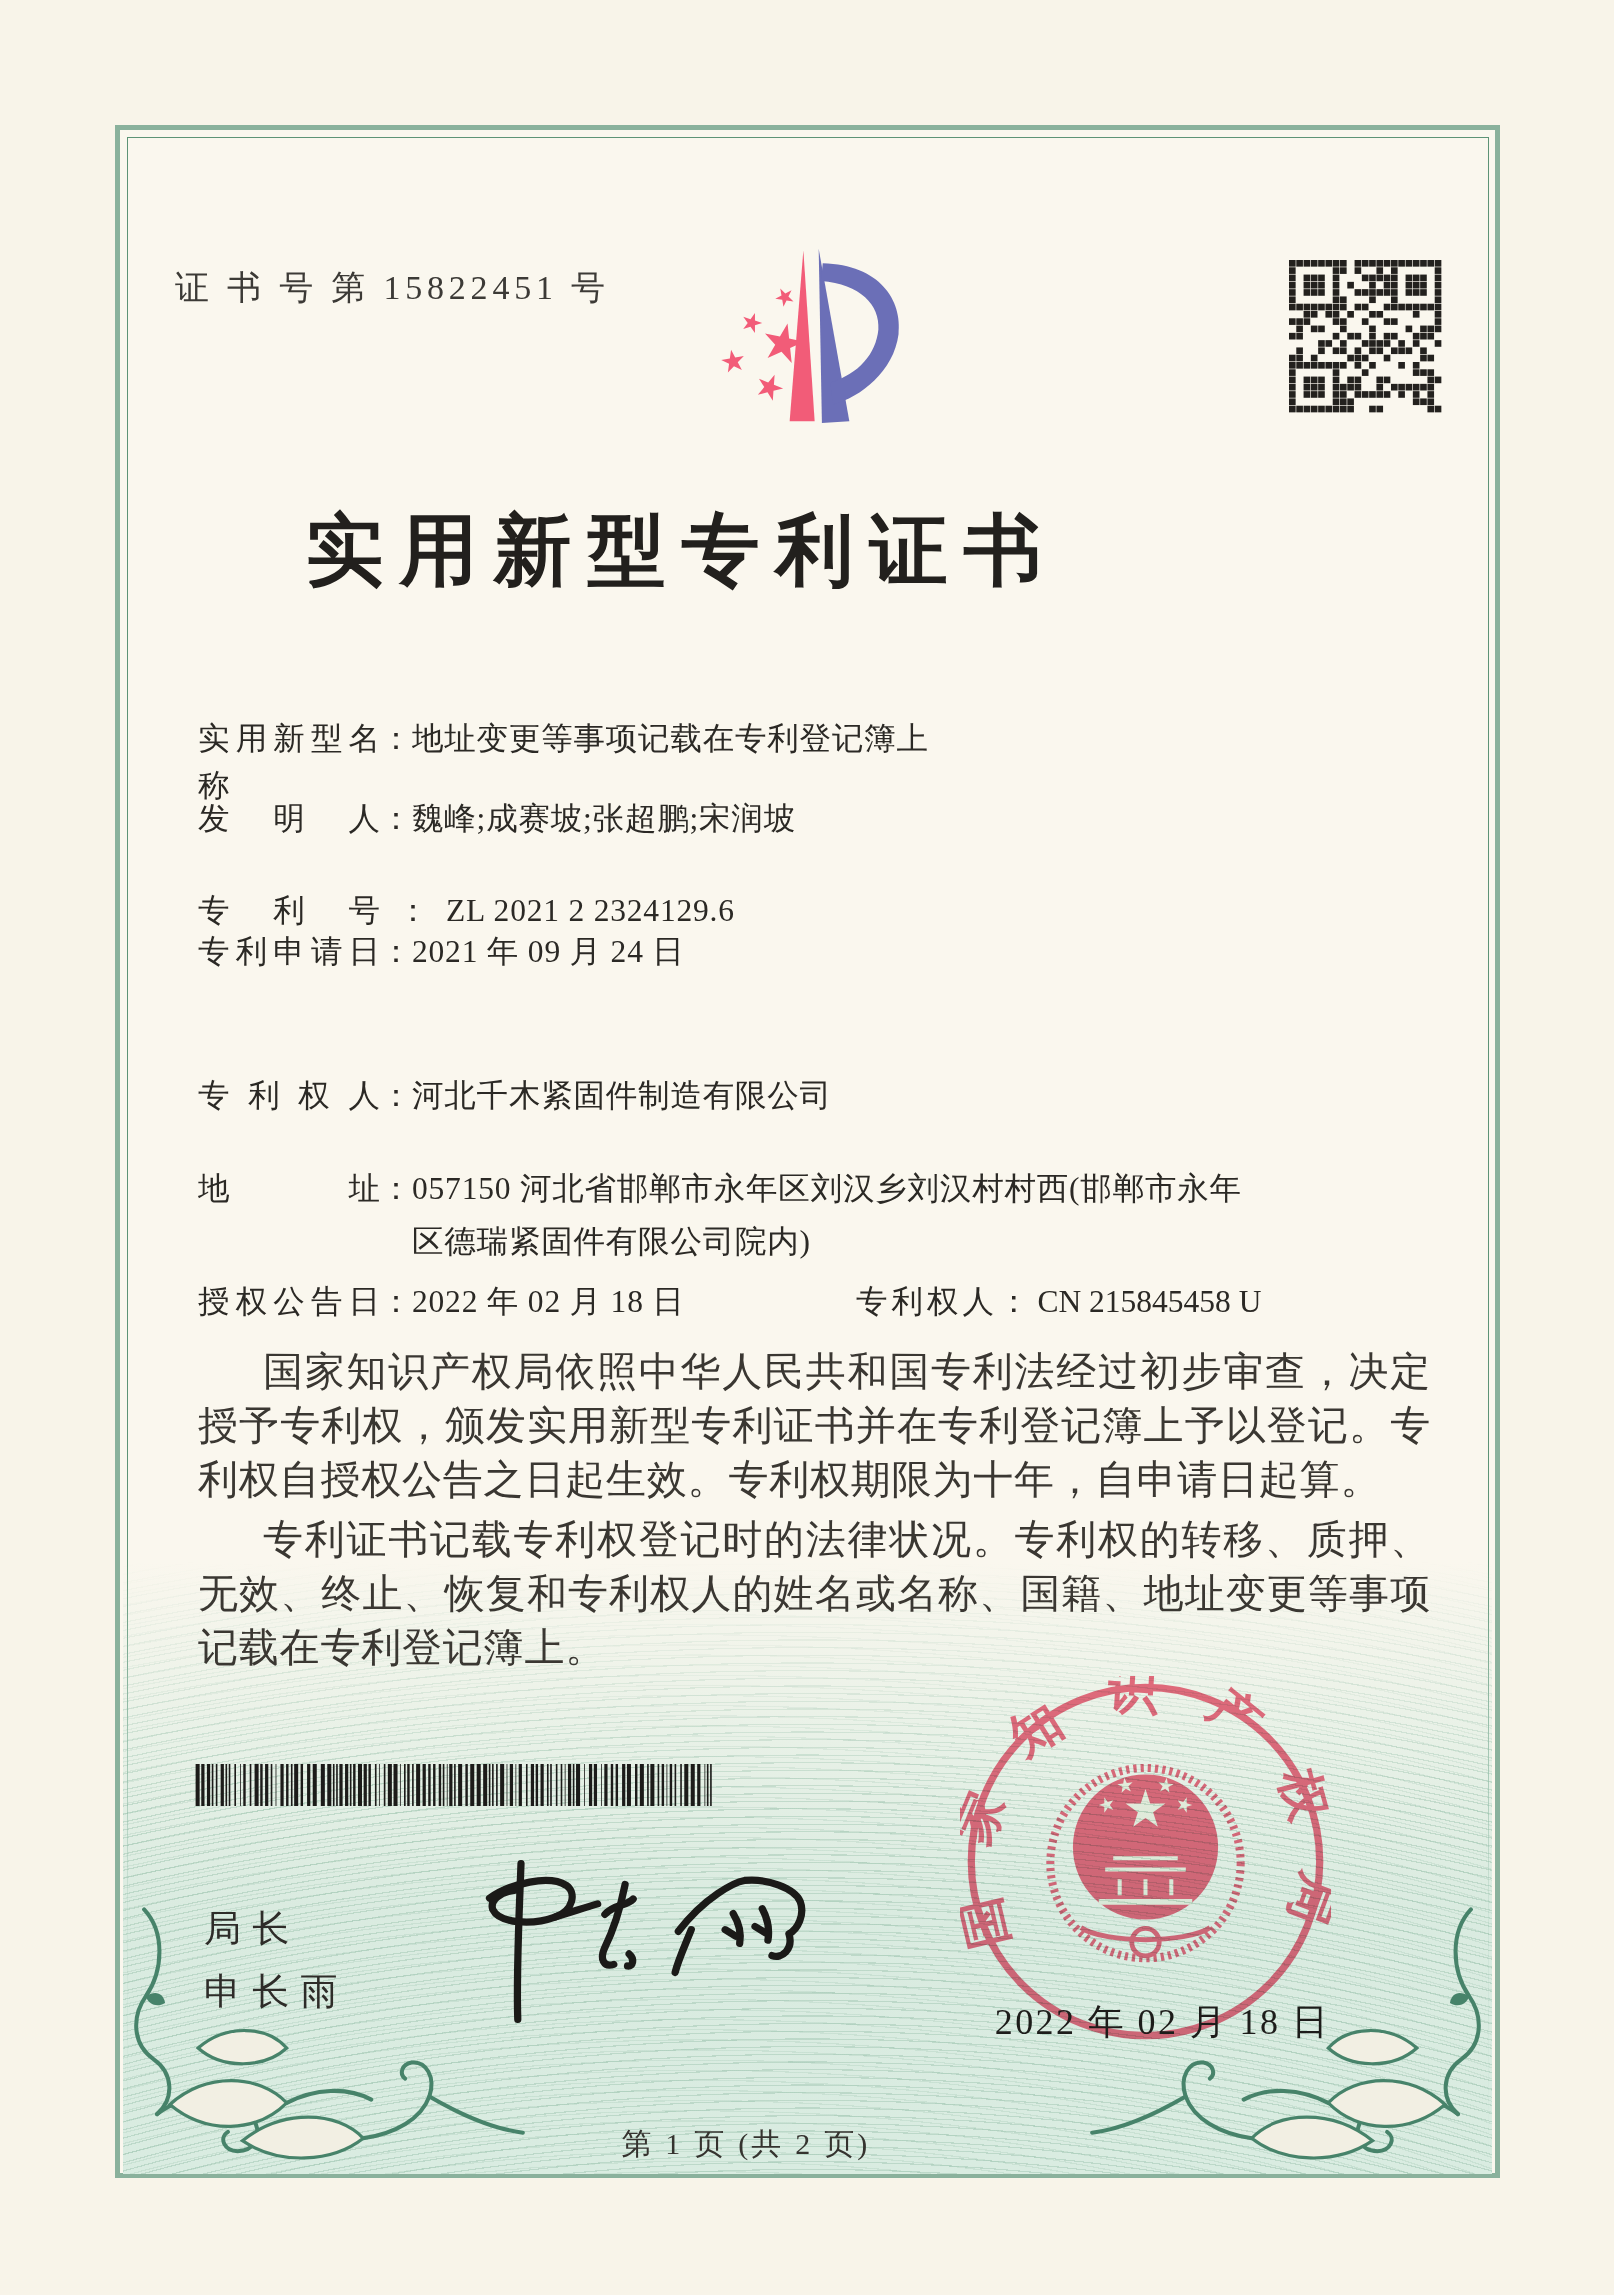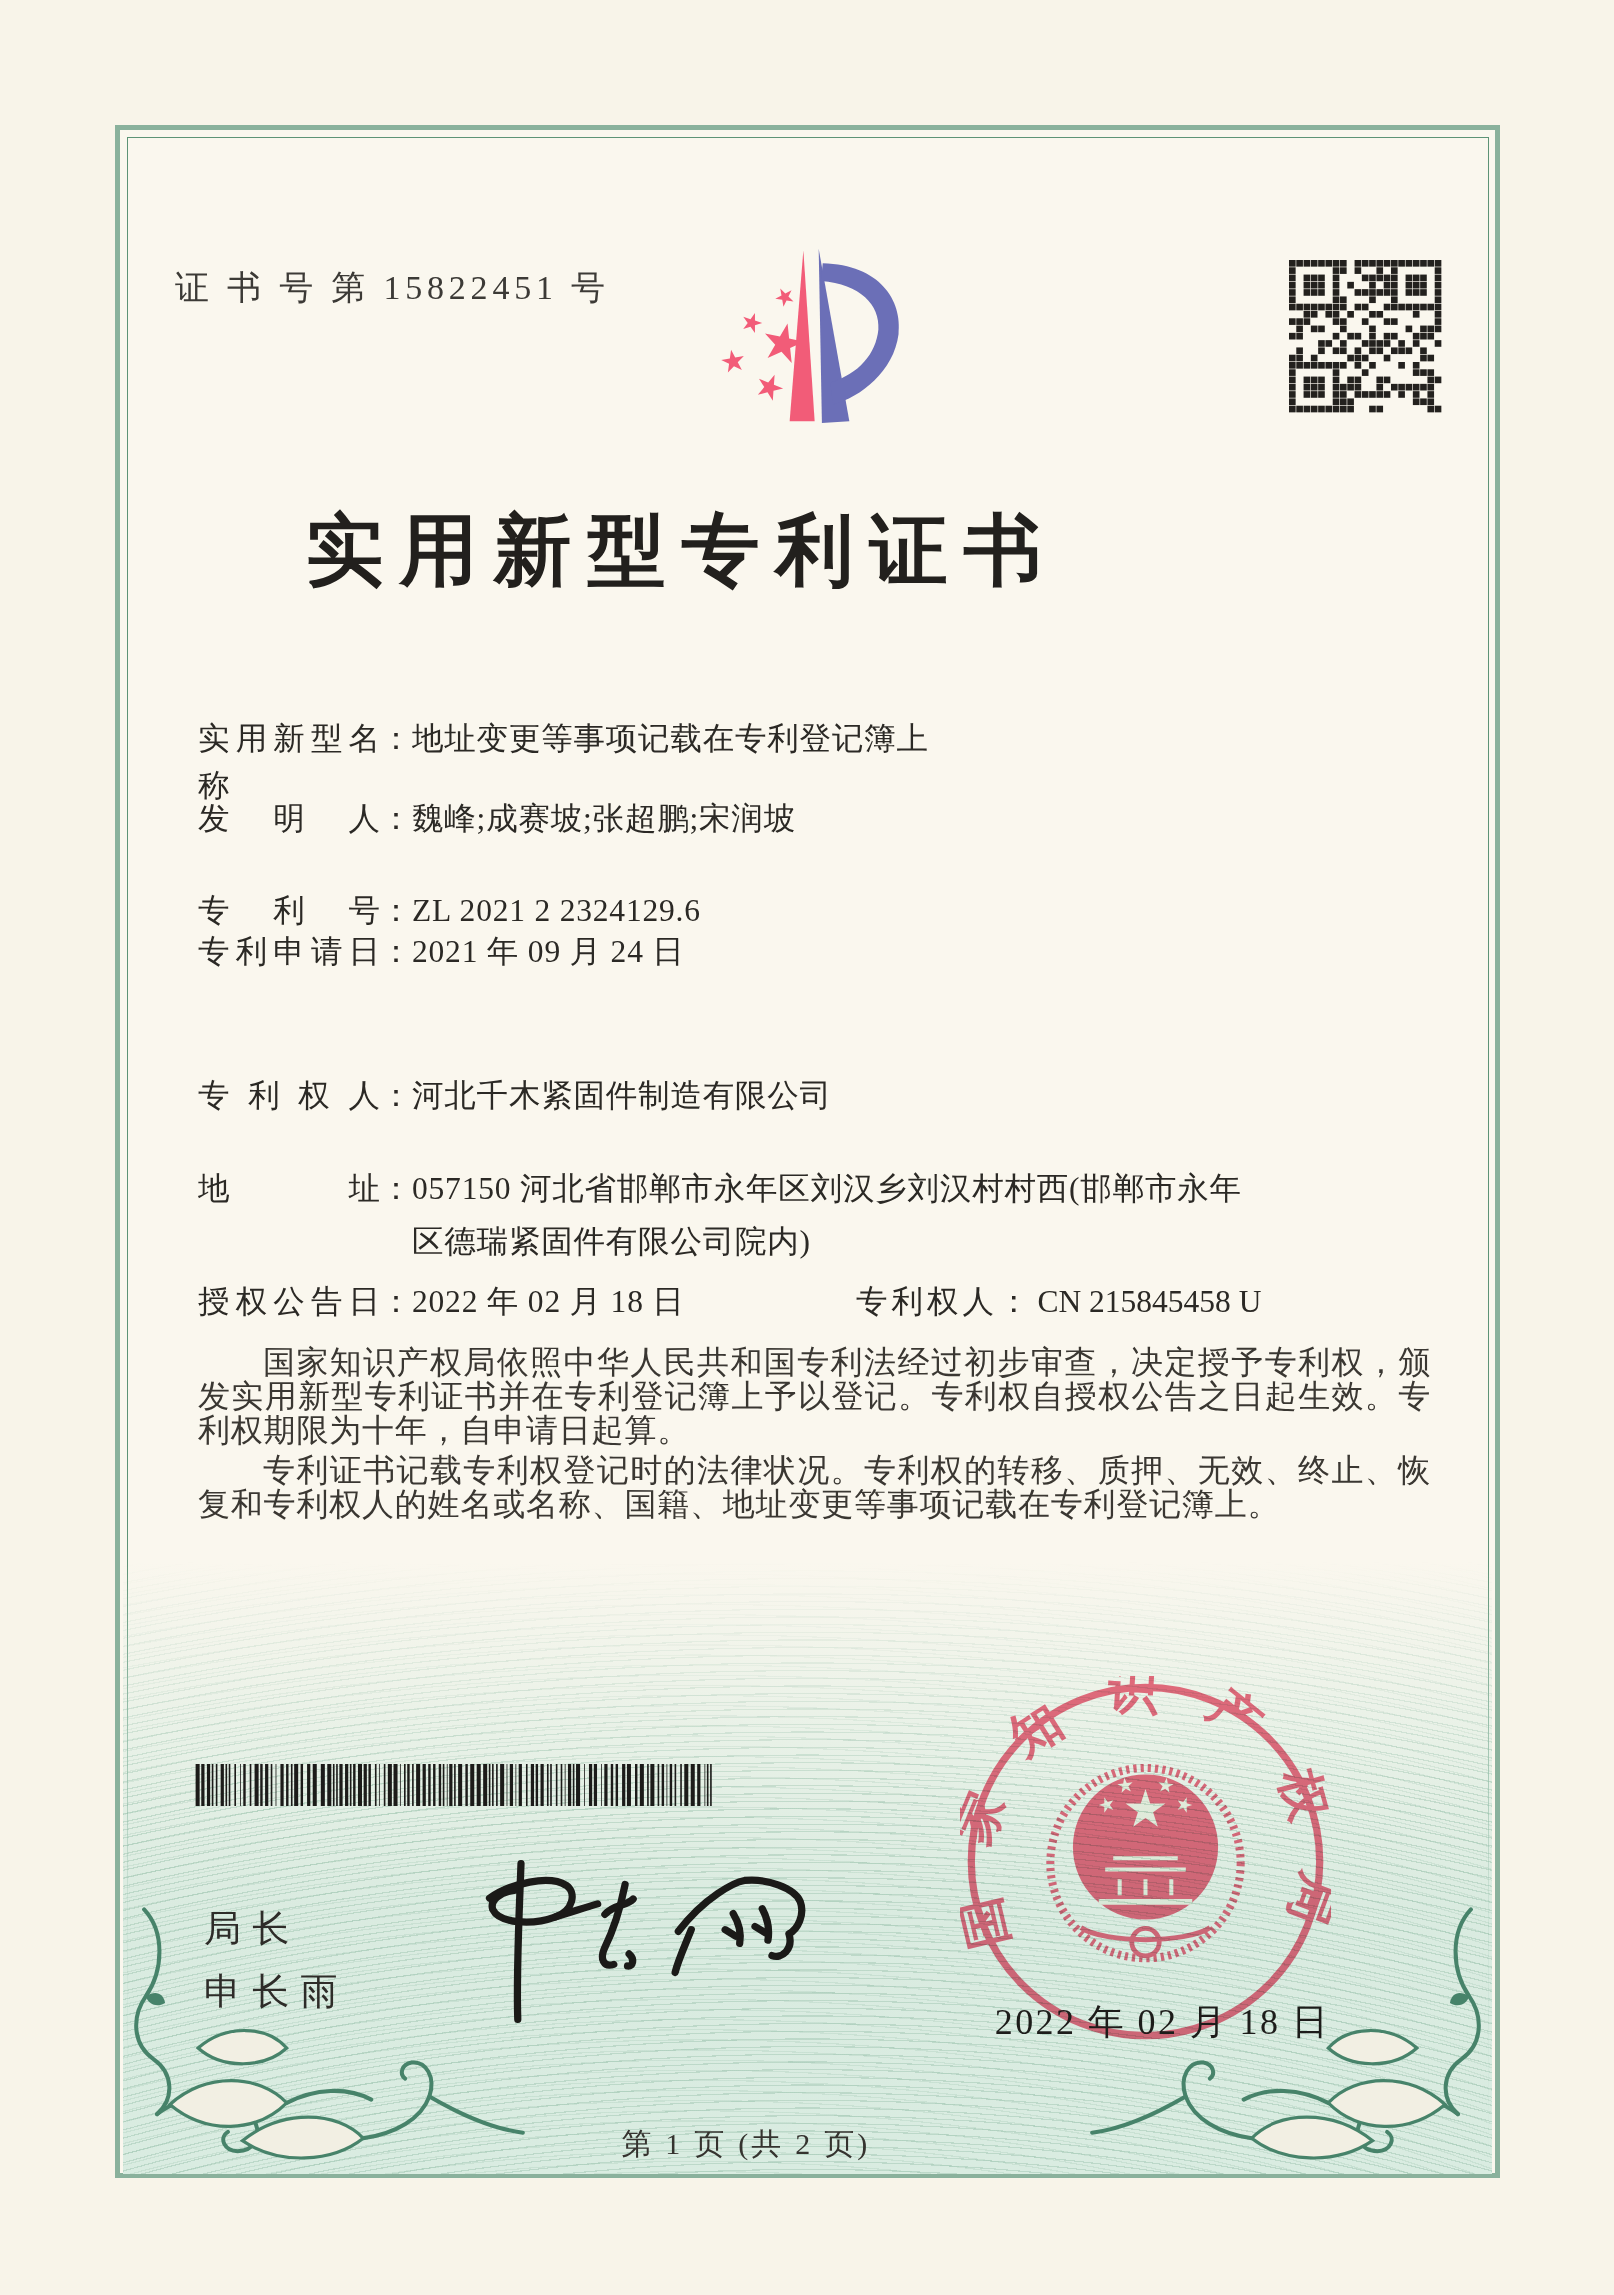--- a/index.html
+++ b/index.html
@@ -51,32 +51,32 @@
 
   
   .fields{position:absolute;left:0;top:0;width:100%;}
   .frow{position:absolute;left:198px;right:161px;display:flex;align-items:flex-start;
     font-size:31.5px;line-height:47px;color:var(--ink);}
   .flabel{display:inline-block;width:182px;text-align:justify;text-align-last:justify;flex:0 0 182px;}
   .fcolon{flex:0 0 32px;text-align:center;}
   .fvalue{flex:1;letter-spacing:0.8px;}
   .frow:nth-of-type(1){top:715px;justify-content:center;}
   .frow:nth-of-type(2){top:795px;}
-  .frow:nth-of-type(3){top:887px;}
+  .frow:nth-of-type(3){top:887px;gap:17px;}
   .frow:nth-of-type(4){top:928px;}
   .frow:nth-of-type(5){top:1072px;}
   .frow:nth-of-type(6){top:1162px;line-height:53px;}
   .frow:nth-of-type(6) .fvalue{max-width:831px;}
   .frow:nth-of-type(7){top:1278px;}
   .grant-no{position:absolute;left:856px;top:1278px;font-size:31.5px;line-height:47px;color:var(--ink);}
   .grant-no .glabel{letter-spacing:4px;}
 
   
   .body-text{position:absolute;left:198px;top:1345px;width:1233px;
-    font-size:32px;line-height:34px;color:var(--ink-soft);letter-spacing:0.8px;text-align:justify;}
+    font-size:40px;line-height:54px;color:var(--ink-soft);letter-spacing:0.8px;text-align:justify;}
   .body-text p{margin:0 0 5.6px 0;text-indent:65px;}
 
   
   .barcode{position:absolute;left:194px;top:1764px;width:525px;height:42px;}
   .sig-titles{position:absolute;left:204px;top:1897px;font-size:37px;letter-spacing:11.3px;color:#2e2c29;line-height:63px;}
   .sig-script{position:absolute;left:475px;top:1852px;width:347px;height:178px;}
 
   
   .seal{position:absolute;left:960px;top:1676px;width:371px;height:371px;opacity:.9;mix-blend-mode:multiply;}
   .seal-date{position:absolute;left:969px;top:1998px;width:387px;text-align:center;

